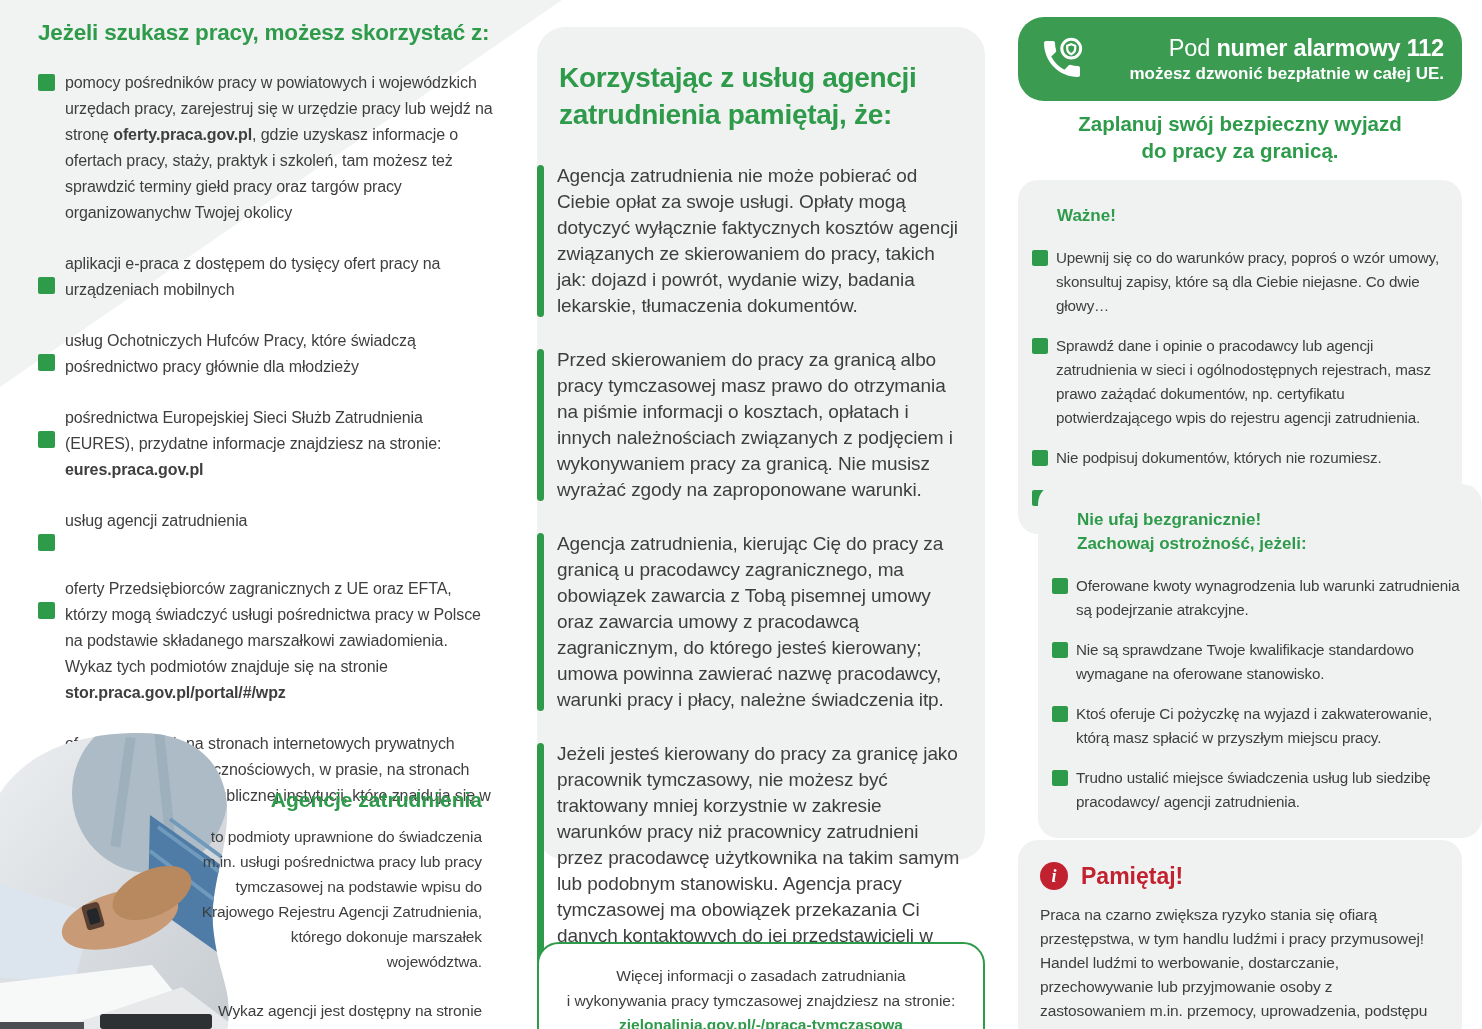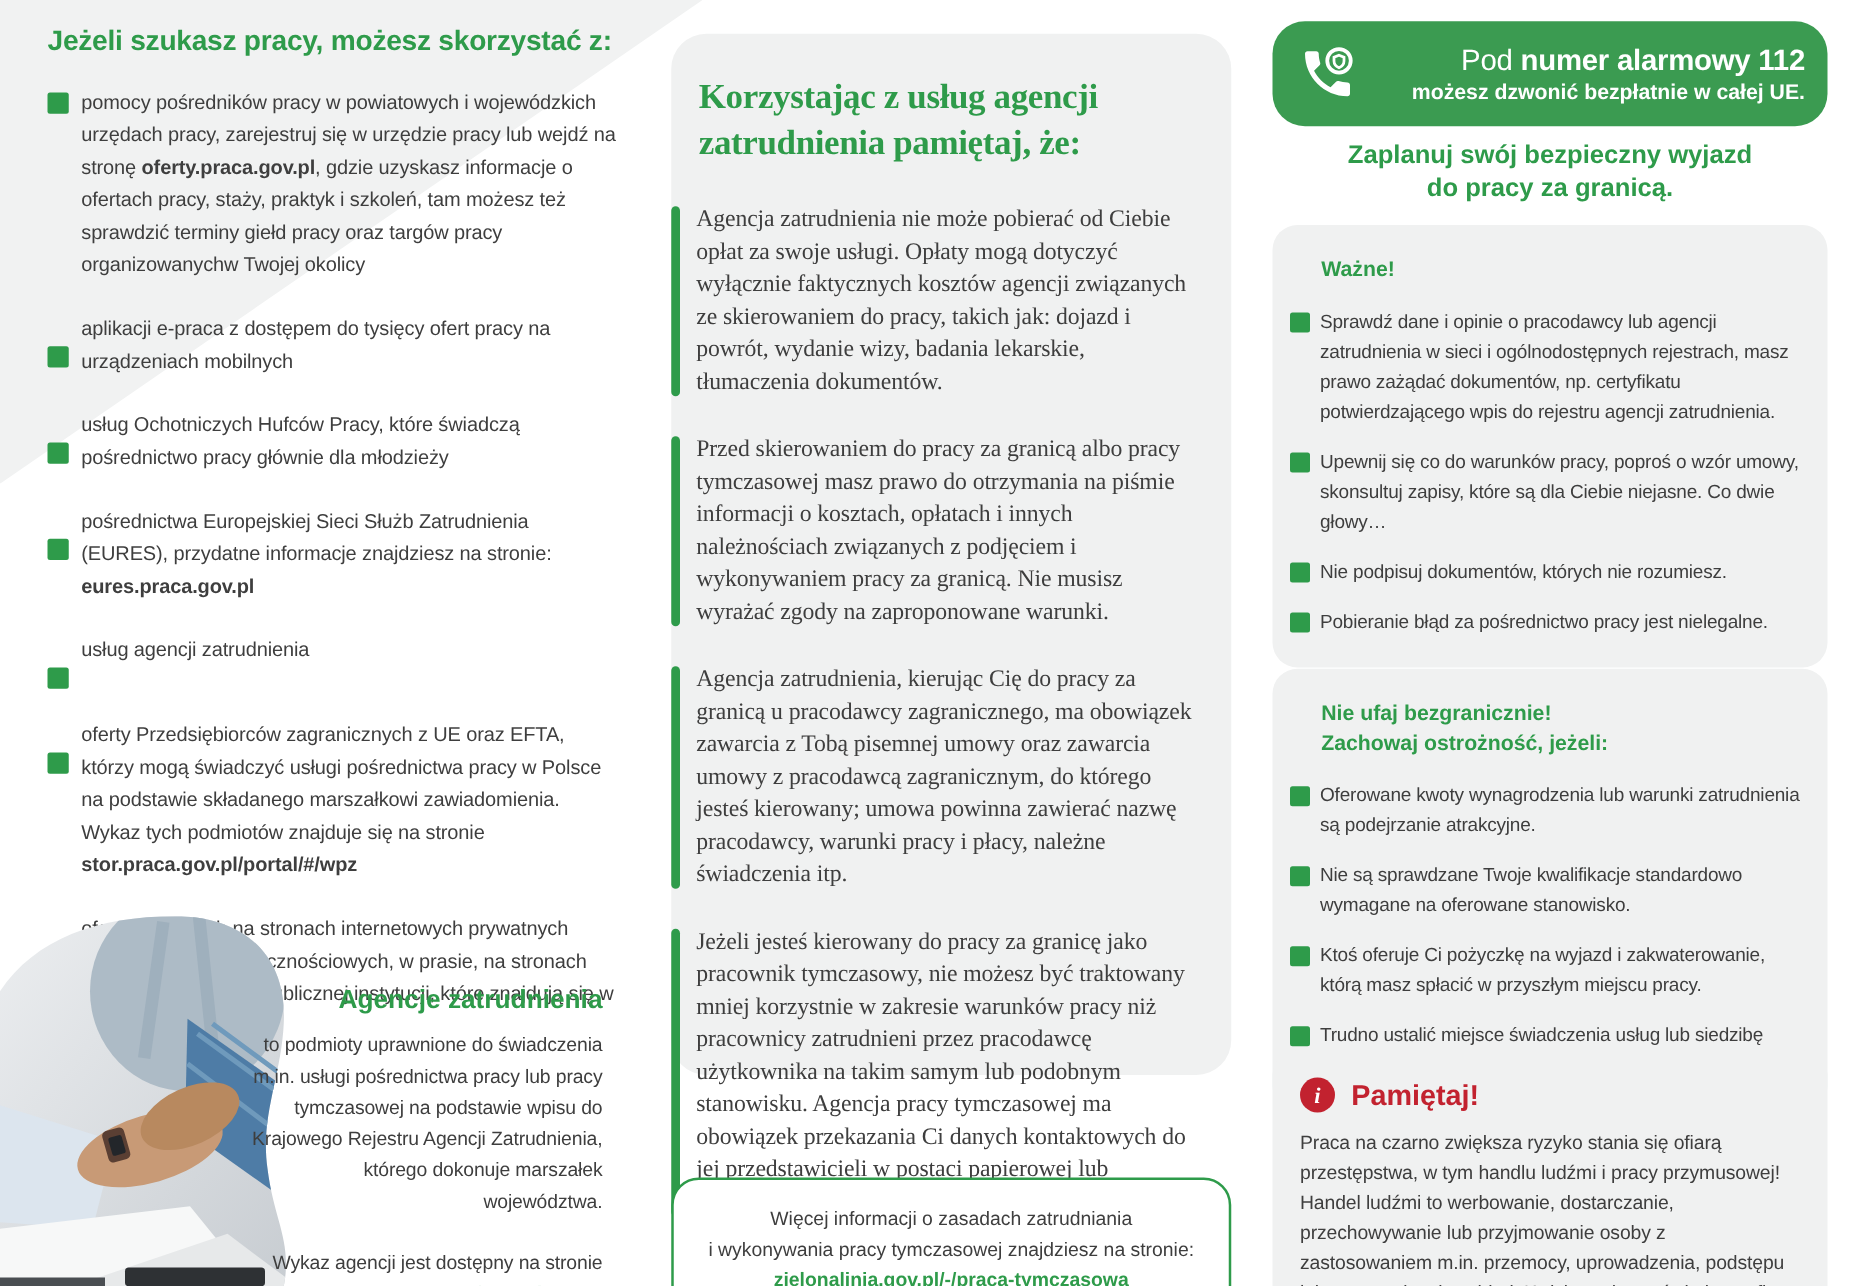--- a/index.html
+++ b/index.html
@@ -48,21 +48,21 @@
     text-align:right;
   }
   .agency h2{font-size:21px;font-weight:700;color:var(--green);margin-bottom:12px;}
   .agency p{font-size:15.5px;line-height:25px;letter-spacing:-0.1px;}
   .agency .note{margin-top:24px;}
   .agency .lnk{display:block;font-size:15.5px;line-height:25px;color:var(--green);font-weight:700;text-decoration:none;}
 
   
   .card{
     position:absolute;left:537px;top:27px;width:448px;height:833px;
-    background:var(--card);border-radius:28px;font-family:Liberation Serif, serif;
+    background:var(--card);border-radius:28px;
   }
   .card h2{
     white-space:pre-line;
     font-size:28px;line-height:37px;font-weight:700;color:var(--green);
     padding:32px 22px 0 22px;margin-bottom:30px;letter-spacing:-0.3px;
   }
   .para{
     position:relative;margin:0 20px 28px 20px;padding-right:2px;
     font-size:19px;line-height:26px;letter-spacing:-0.1px;
   }
@@ -106,21 +106,21 @@
   .rbox h3{
     font-size:17px;font-weight:700;color:var(--green);
     margin:0 0 18px 25px;white-space:pre-line;line-height:24px;
   }
   .rbox ul{list-style:none;}
   .rbox li{display:flex;gap:8px;margin-bottom:16px;}
   .rbox li:last-child{margin-bottom:0;}
   .rbox .sq2{flex:none;width:16px;height:16px;border-radius:2px;background:var(--green);margin-top:4px;}
   .rbox .rtx{font-size:15.2px;line-height:24px;letter-spacing:-0.15px;}
   .box-important{top:180px;}
-  .box-caution{top:535px;}
+  .box-caution{top:484px;margin-left:20px;}
 
   .box-remember{
     position:absolute;left:1018px;top:840px;width:444px;
     background:var(--card);border-radius:20px;
     padding:22px 20px 22px 22px;
   }
   .rem-head{display:flex;align-items:center;gap:13px;margin-bottom:13px;}
   .info-ico{
     flex:none;width:28px;height:28px;border-radius:50%;background:var(--red);
     color:#fff;font-weight:700;font-size:18px;line-height:28px;text-align:center;
@@ -233,25 +233,25 @@
 </div>
 
 <div class="r-heading">Zaplanuj swój bezpieczny wyjazd
 do pracy za granicą.</div>
 
 <div class="rbox box-important">
   <h3>Ważne!</h3>
   <ul>
     <li>
       <span class="sq2"></span>
+      <span class="rtx">Upewnij się co do warunków pracy, poproś o wzór umowy, skonsultuj zapisy, które są dla Ciebie niejasne. Co dwie głowy…</span>
+    </li>
+    <li>
+      <span class="sq2"></span>
       <span class="rtx">Sprawdź dane i opinie o pracodawcy lub agencji zatrudnienia w sieci i ogólnodostępnych rejestrach, masz prawo zażądać dokumentów, np. certyfikatu potwierdzającego wpis do rejestru agencji zatrudnienia.</span>
-    </li>
-    <li>
-      <span class="sq2"></span>
-      <span class="rtx">Upewnij się co do warunków pracy, poproś o wzór umowy, skonsultuj zapisy, które są dla Ciebie niejasne. Co dwie głowy…</span>
     </li>
     <li>
       <span class="sq2"></span>
       <span class="rtx">Nie podpisuj dokumentów, których nie rozumiesz.</span>
     </li>
     <li>
       <span class="sq2"></span>
       <span class="rtx">Pobieranie błąd za pośrednictwo pracy jest nielegalne.</span>
     </li>
   </ul>

